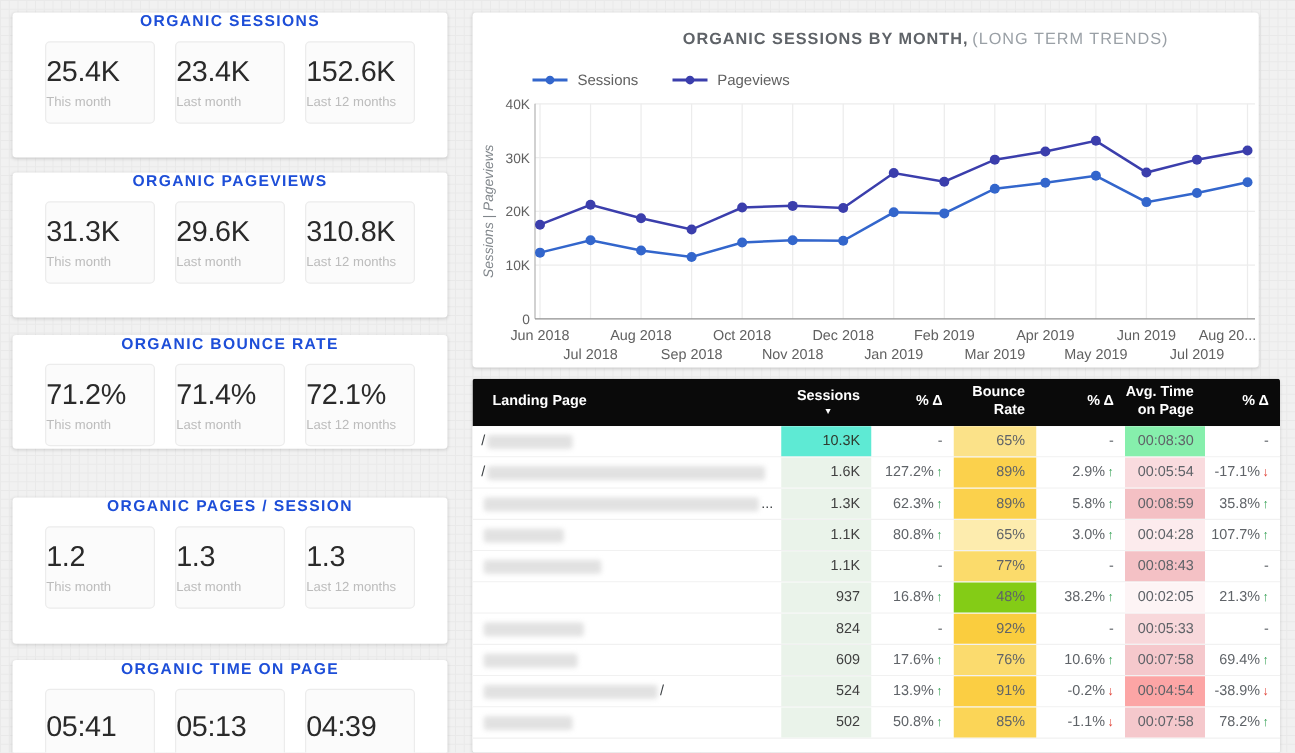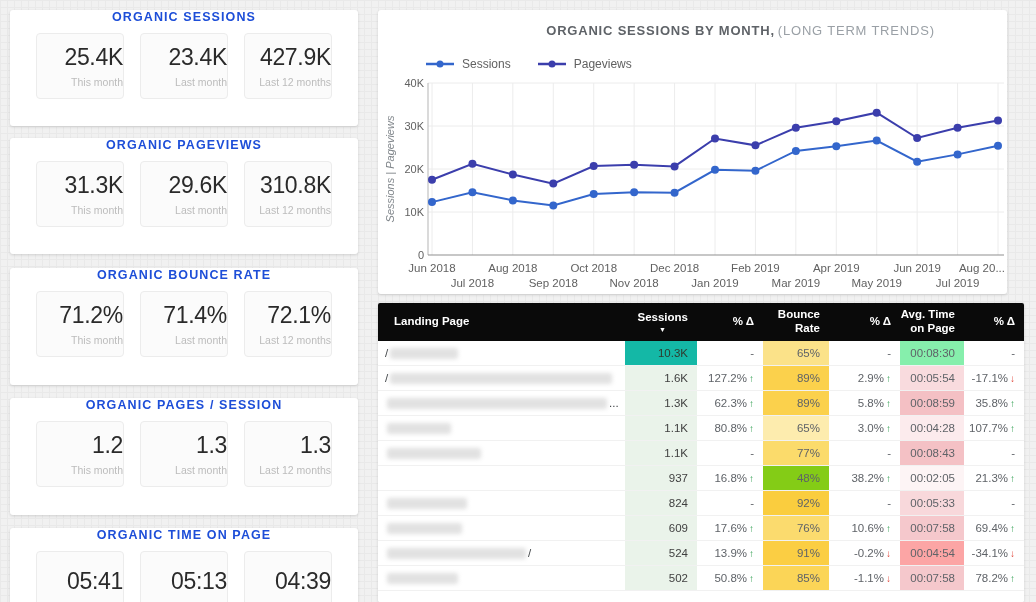--- a/index.html
+++ b/index.html
@@ -13,21 +13,21 @@
       linear-gradient(90deg, #e9e9e9 1px, transparent 1px);
     background-size:7px 7px;
   }
   .panel { position:absolute; background:#fff; border-radius:3px; box-shadow:0 1px 3px rgba(0,0,0,.14); }
 
   
   .scorecard { left:10px; width:348px; }
   .sc-title { text-align:center; font-size:12.5px; font-weight:bold; letter-spacing:1.1px; color:#1d4ed8; }
   .sc-boxes { display:flex; gap:16px; padding:9px 26px 0; }
   .sc-box { flex:1; height:66px; background:#fbfbfb; border:1px solid #ececec; border-radius:4px;
-            display:flex; flex-direction:column; align-items:flex-end; justify-content:center; }
+            display:flex; flex-direction:column; align-items:flex-start; justify-content:center; }
   .sc-value { font-size:23px; color:#2a2a2a; letter-spacing:-.3px; white-space:nowrap; }
   .sc-label { font-size:10.5px; color:#bcbcbc; margin-top:5px; white-space:nowrap; }
 
   
   .chart-panel { left:378px; top:10px; width:629px; height:284px; }
   .chart-title { position:absolute; top:13px; width:100%; text-align:center; font-size:13px; letter-spacing:.8px; white-space:nowrap;margin-left:48px; }
   .chart-title .main { font-weight:bold; color:#5f6368; }
   .chart-title .sub { color:#9aa0a6; margin-left:3px; }
   .legend { position:absolute; left:47px; top:47px; display:flex; gap:26px; }
   .legend-item { display:flex; align-items:center; gap:7px; font-size:12px; color:#616161; cursor:default; }
@@ -40,41 +40,41 @@
         font-size:11.5px; font-weight:bold; line-height:1.2; padding-right:9px; text-align:right; }
   .th.first { align-items:flex-start; text-align:left; padding-left:16px; flex:1; }
   .sort { font-size:7px; line-height:6px; margin-top:2px; margin-right:22px; }
   .w-sess{width:72px}.w-d1{width:66px}.w-bounce{width:66px}.w-d2{width:71px}.w-time{width:64px}.w-d3{width:60px}
   .tbody { background:#fff; height:261px; }
   .trow { display:flex; height:25px; background:#fff; border-bottom:1px solid #f1f1f1; }
   .td { font-size:11.5px; color:#5f6368; line-height:24px; text-align:right; padding-right:9px; white-space:nowrap; }
   .td.first { flex:1; text-align:left; padding-left:7px; color:#3c4043; display:flex; align-items:center; overflow:hidden; }
   .mask { height:11px; background:#c4c4c4; opacity:.5; filter:blur(2px); border-radius:2px; margin:0 2px; flex:none; }
   .sess { background:#eaf3ea; color:#3f3f3f; }
-  .sess.hl { background:#14b8a6; color:#2f3b2f;text-align:right; }
+  .sess.hl { background:#5eead4; color:#2f3b2f;text-align:right; }
   .arrow { font-size:10px; margin-left:2px; font-weight:bold; }
   .up { color:#2e9e4f; } .down { color:#e04438; }
 </style>
 </head>
 <body>
 
 <div id="scorecards">
     <div class="panel scorecard" style="top:10px;height:116px">
       <div class="sc-title">ORGANIC SESSIONS</div>
       <div class="sc-boxes">
         <div class="sc-box">
           <div class="sc-value">25.4K</div>
           <div class="sc-label">This month</div>
         </div>
         <div class="sc-box">
           <div class="sc-value">23.4K</div>
           <div class="sc-label">Last month</div>
         </div>
         <div class="sc-box">
-          <div class="sc-value">427.9K</div>
+          <div class="sc-value">152.6K</div>
           <div class="sc-label">Last 12 months</div>
         </div>
       </div>
     </div>
     <div class="panel scorecard" style="top:138px;height:116px">
       <div class="sc-title">ORGANIC PAGEVIEWS</div>
       <div class="sc-boxes">
         <div class="sc-box">
           <div class="sc-value">31.3K</div>
           <div class="sc-label">This month</div>
@@ -82,21 +82,21 @@
         <div class="sc-box">
           <div class="sc-value">29.6K</div>
           <div class="sc-label">Last month</div>
         </div>
         <div class="sc-box">
           <div class="sc-value">310.8K</div>
           <div class="sc-label">Last 12 months</div>
         </div>
       </div>
     </div>
-    <div class="panel scorecard" style="top:268px;height:117px">
+    <div class="panel scorecard" style="top:268px;height:91px">
       <div class="sc-title">ORGANIC BOUNCE RATE</div>
       <div class="sc-boxes">
         <div class="sc-box">
           <div class="sc-value">71.2%</div>
           <div class="sc-label">This month</div>
         </div>
         <div class="sc-box">
           <div class="sc-value">71.4%</div>
           <div class="sc-label">Last month</div>
         </div>
@@ -358,21 +358,21 @@
       <div class="trow">
         <div class="td first">
           <span class="mask" style="width:139px"></span>
           <span>/</span>
         </div>
         <div class="td w-sess sess">524</div>
         <div class="td w-d1"><span>13.9%</span><span class="arrow up">↑</span></div>
         <div class="td w-bounce" style="background:#fbce43">91%</div>
         <div class="td w-d2"><span>-0.2%</span><span class="arrow down">↓</span></div>
         <div class="td w-time" style="background:#fca5a5">00:04:54</div>
-        <div class="td w-d3"><span>-34.1%</span><span class="arrow down">↓</span></div>
+        <div class="td w-d3"><span>-38.9%</span><span class="arrow down">↓</span></div>
       </div>
       <div class="trow">
         <div class="td first">
           <span class="mask" style="width:71px"></span>
         </div>
         <div class="td w-sess sess">502</div>
         <div class="td w-d1"><span>50.8%</span><span class="arrow up">↑</span></div>
         <div class="td w-bounce" style="background:#fbd557">85%</div>
         <div class="td w-d2"><span>-1.1%</span><span class="arrow down">↓</span></div>
         <div class="td w-time" style="background:#f5c8cc">00:07:58</div>

